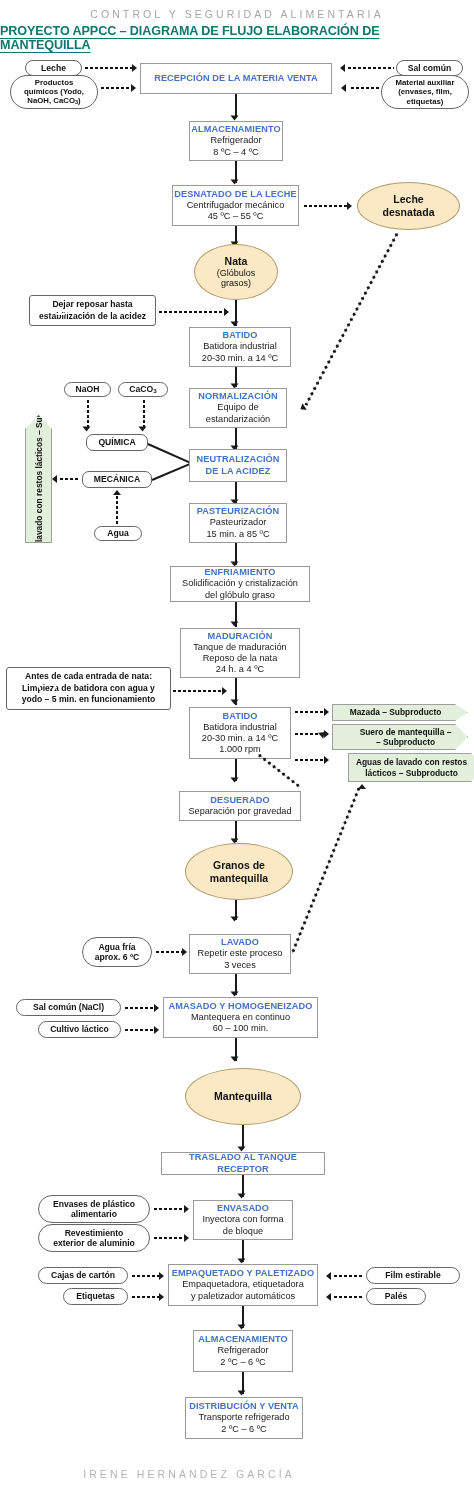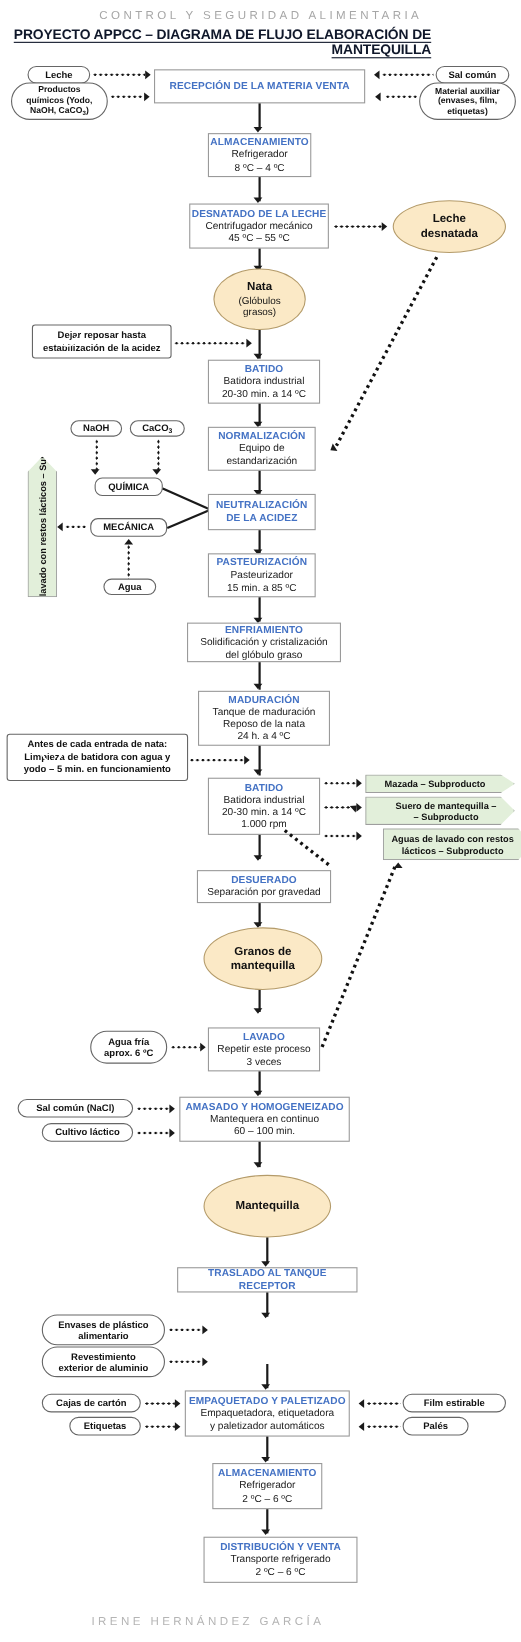--- a/index.html
+++ b/index.html
@@ -9,22 +9,22 @@
     color:#1a1a1a;
   }
   #stage{position:relative;width:474px;height:1493px;}
 
   
   .kicker{
     position:absolute;left:0;width:474px;text-align:center;
     font-size:10.5px;letter-spacing:3.1px;color:#a6a6a6;font-weight:400;
   }
   .maintitle{
-    position:absolute;left:0;width:392px;text-align:right;
-    font-size:12.6px;font-weight:bold;color:#0f172a;letter-spacing:-0.1px;
+    position:absolute;left:0;width:392px;text-align:left;
+    font-size:12.6px;font-weight:bold;color:#0f766e;letter-spacing:-0.1px;
     text-decoration:underline;text-underline-offset:3px;
   }
   .footer{
     position:absolute;left:0;width:378px;text-align:center;
     font-size:10.5px;letter-spacing:3.1px;color:#b4b4b4;
   }
 
   
   .proc{
     position:absolute;box-sizing:border-box;
@@ -370,20 +370,25 @@
   </div>
   <div class="vline" style="left:242px;top:1125px;height:24px;"></div>
   <div class="ahead-d" style="left:239px;top:1145px;"></div>
 
   <div class="proc" style="left:161px;top:1152px;width:164px;height:23px;">
     <div class="t">TRASLADO AL TANQUE RECEPTOR</div>
   </div>
   <div class="vline" style="left:242px;top:1175px;height:22px;"></div>
   <div class="ahead-d" style="left:239px;top:1192px;"></div>
 
+  <div class="proc" style="left:193px;top:1200px;width:100px;height:40px;">
+    <div class="t">ENVASADO</div>
+    <div class="s">Inyectora con forma</div>
+    <div class="s">de bloque</div>
+  </div>
   <div class="pill" style="left:38px;top:1195px;width:112px;height:28px;flex-direction:column;justify-content:center;">
     <span>Envases de plástico</span>
     <span>alimentario</span>
   </div>
   <div class="pill" style="left:38px;top:1224px;width:112px;height:28px;flex-direction:column;">
     <span>Revestimiento</span>
     <span>exterior de aluminio</span>
   </div>
   <div class="dot-h" style="left:153px;top:1208px;width:30px;"></div>
   <div class="ahead-r" style="left:184px;top:1205px;"></div>
@@ -424,21 +429,21 @@
   <div class="ahead-d" style="left:239px;top:1323px;"></div>
 
   <div class="proc" style="left:193px;top:1330px;width:100px;height:42px;">
     <div class="t">ALMACENAMIENTO</div>
     <div class="s">Refrigerador</div>
     <div class="s">2 ºC – 6 ºC</div>
   </div>
   <div class="vline" style="left:242px;top:1372px;height:22px;"></div>
   <div class="ahead-d" style="left:239px;top:1389px;"></div>
 
-  <div class="proc" style="left:185px;top:1397px;width:140px;height:42px;">
+  <div class="proc" style="left:185px;top:1397px;width:118px;height:42px;">
     <div class="t">DISTRIBUCIÓN Y VENTA</div>
     <div class="s">Transporte refrigerado</div>
     <div class="s">2 ºC – 6 ºC</div>
   </div>
 
   <div class="footer" style="top:1468px;">IRENE HERNÁNDEZ GARCÍA</div>
 
 </div>
 
 </body></html>

